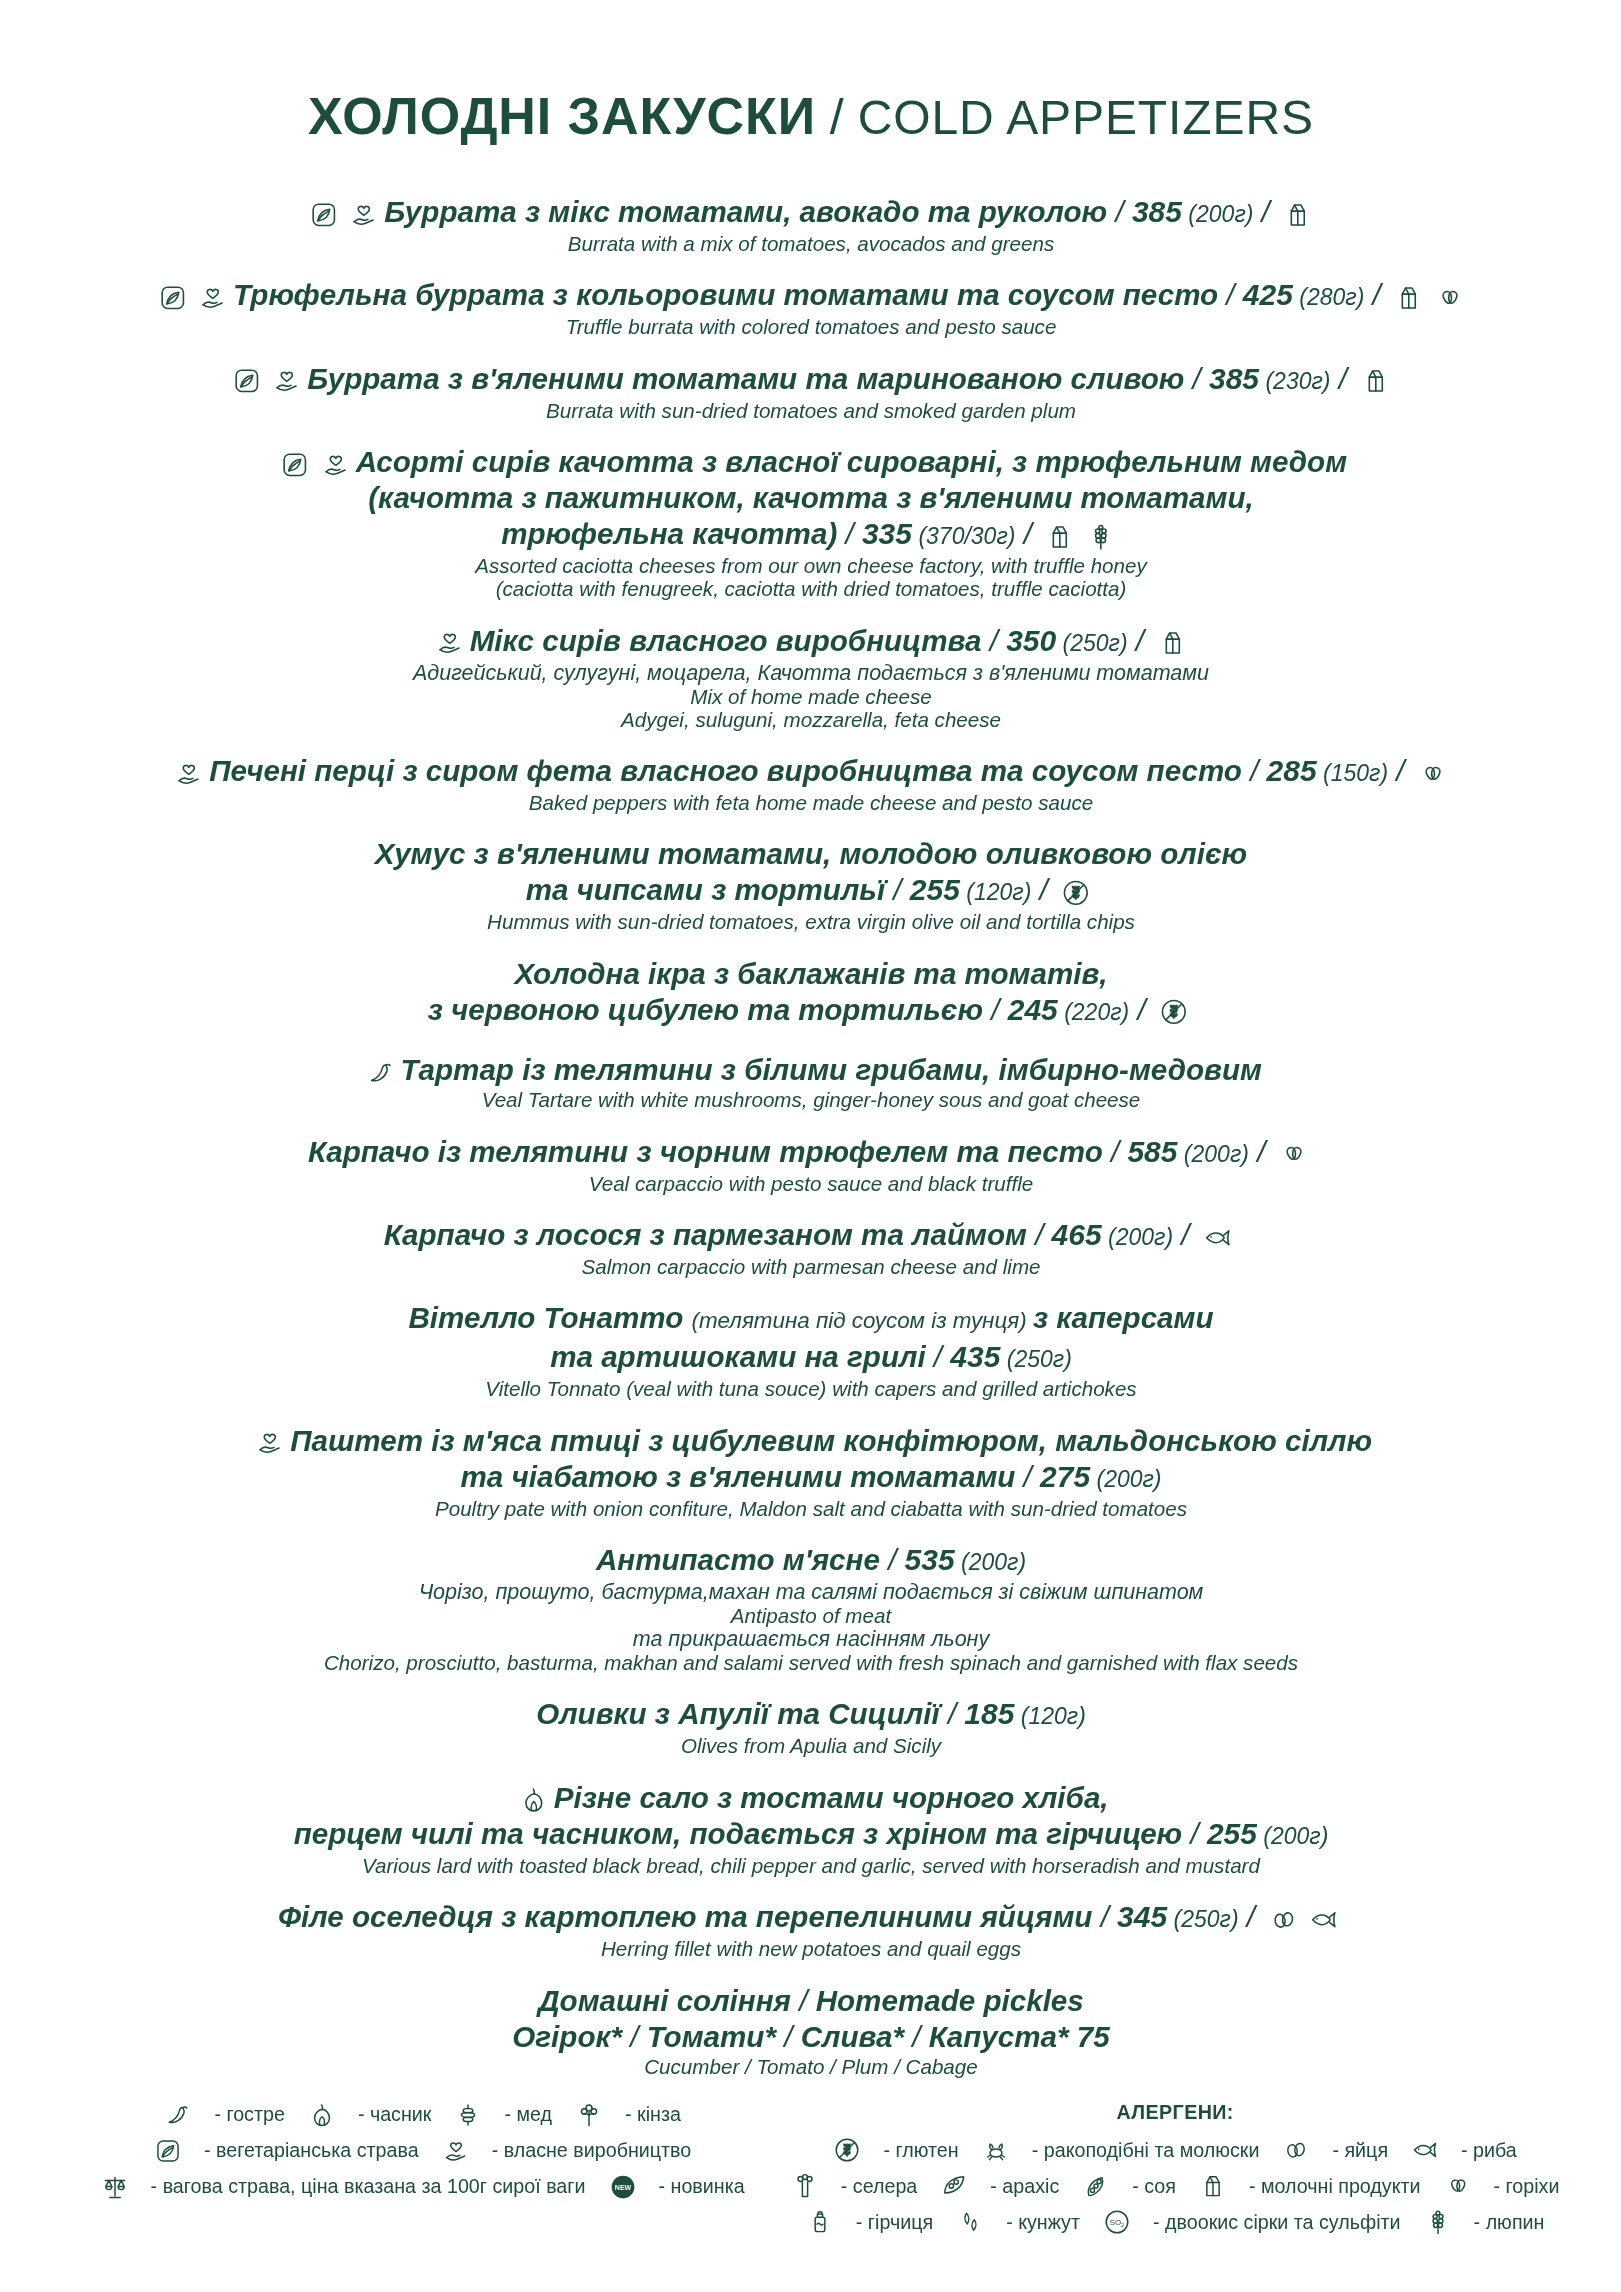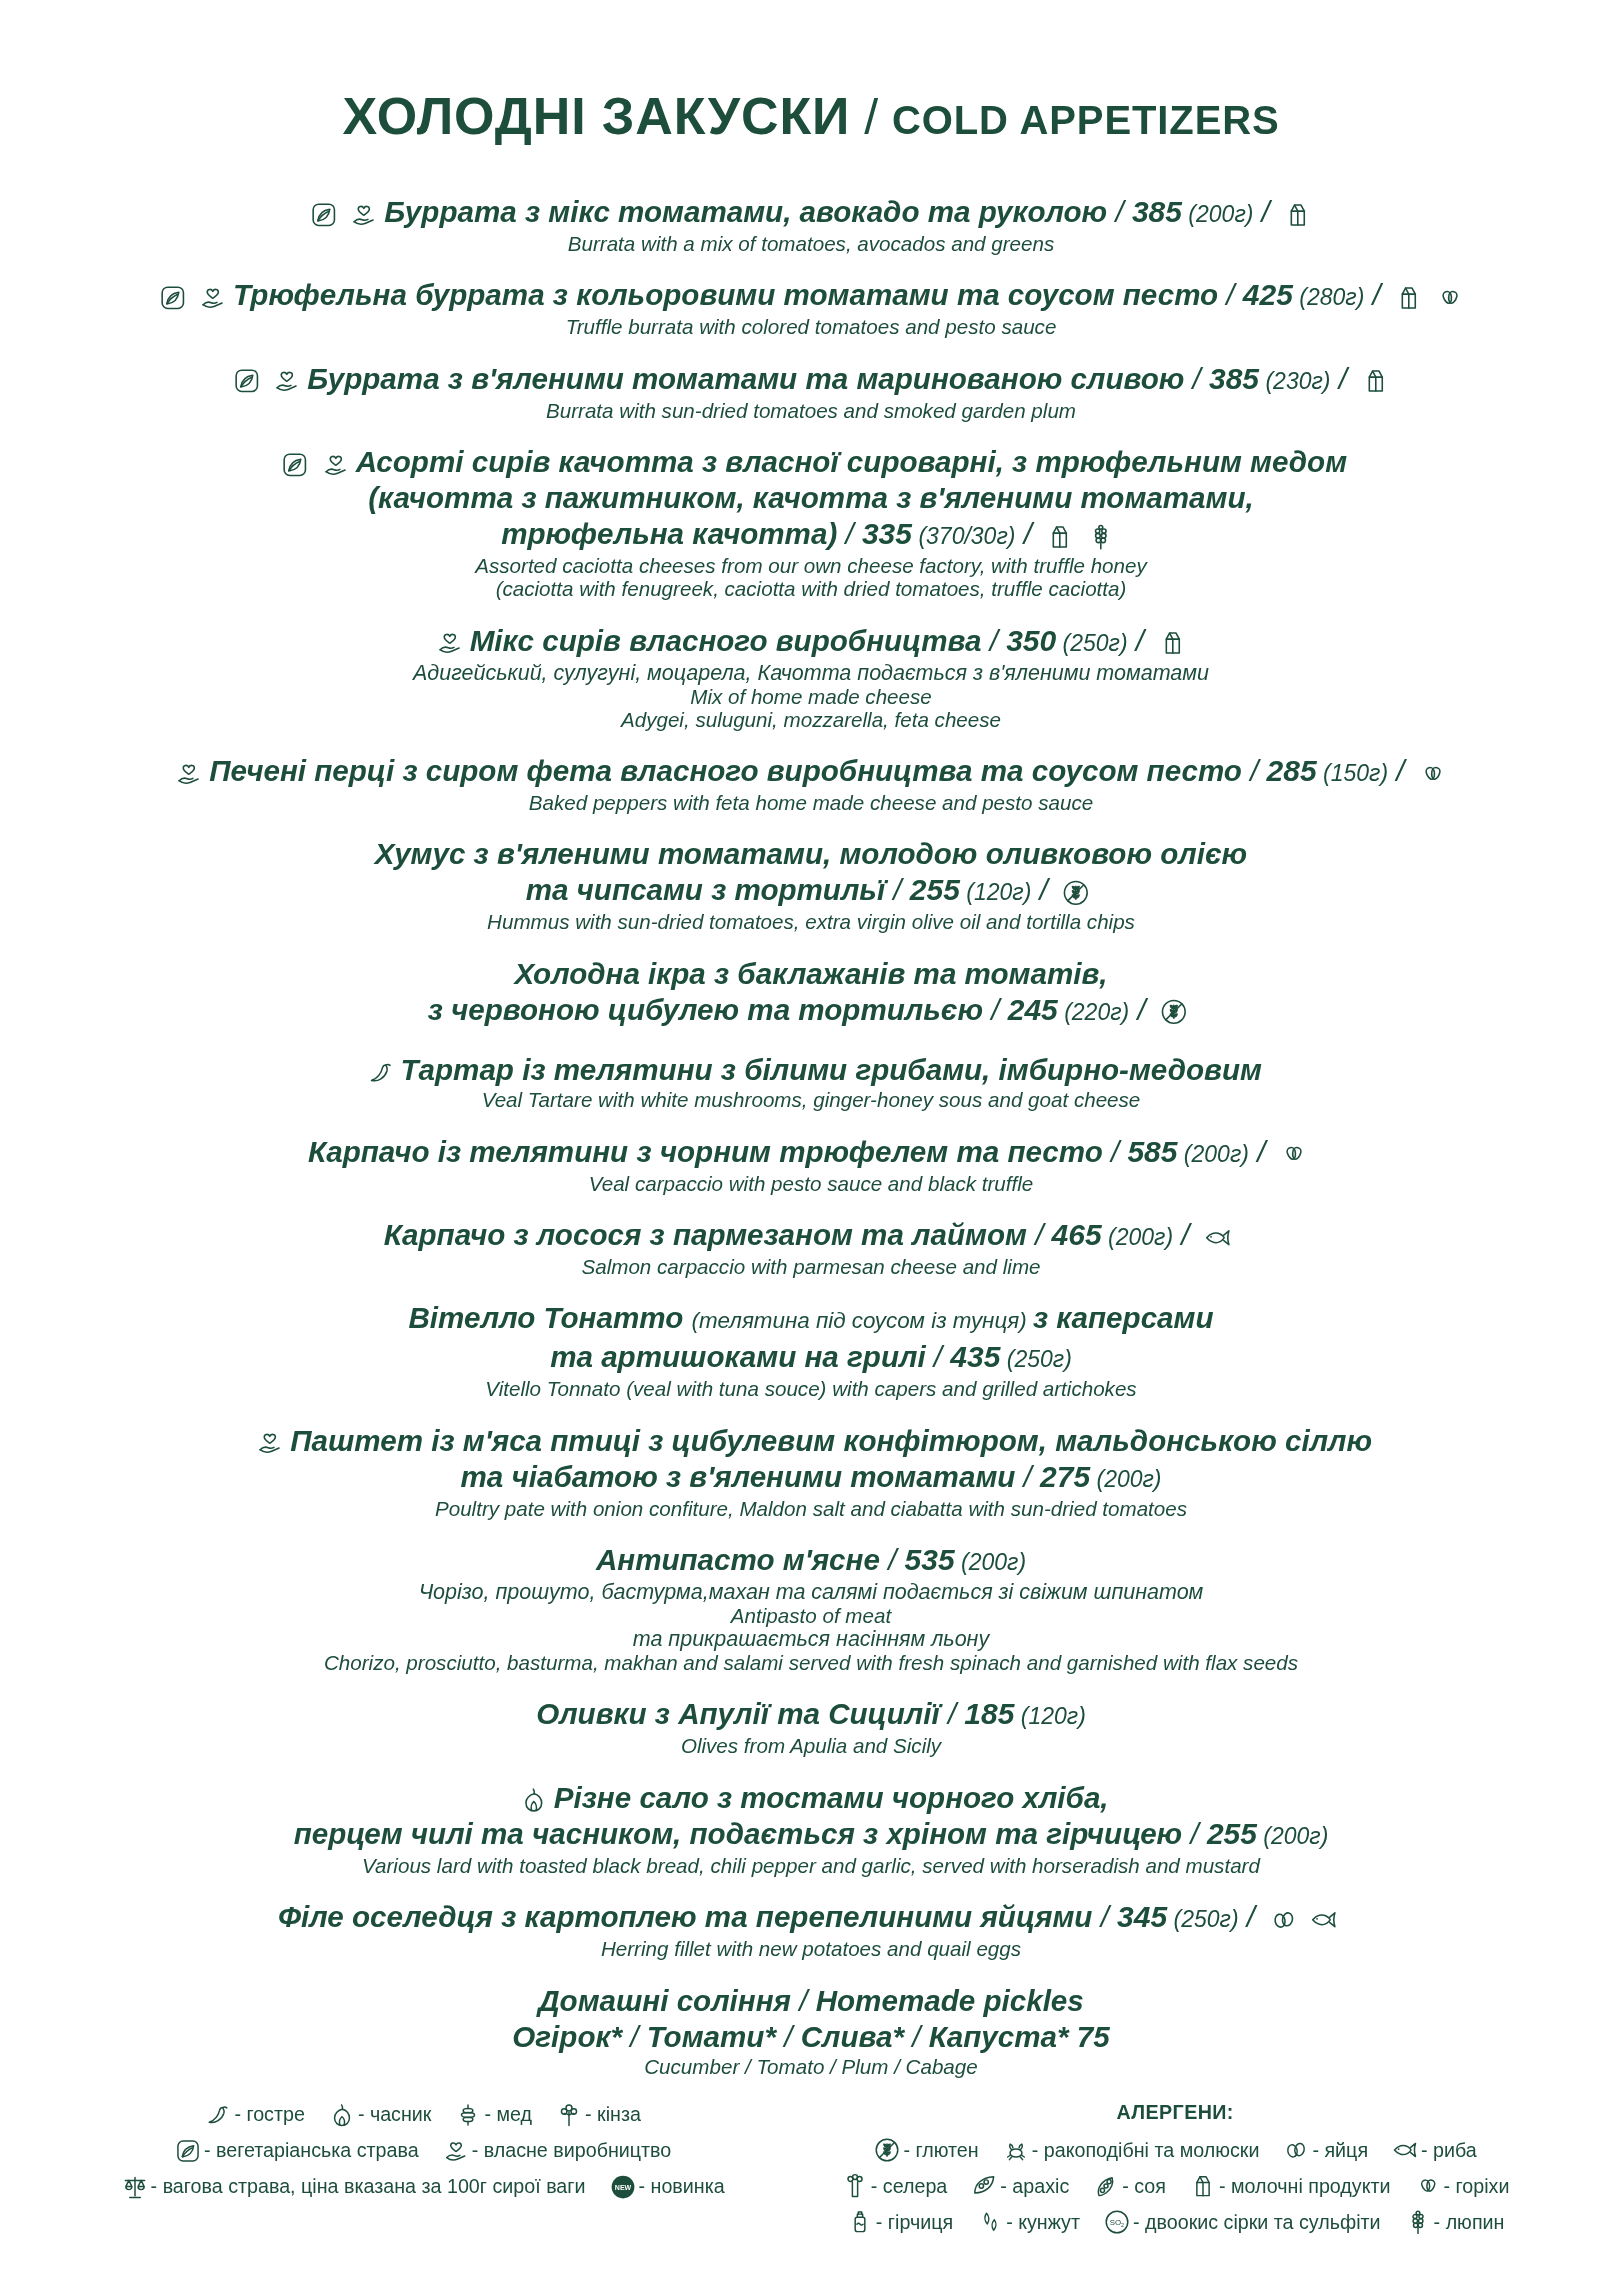--- a/index.html
+++ b/index.html
@@ -6,21 +6,21 @@
   body{
     width:1622px;height:2293px;overflow:hidden;background:#ffffff;
     font-family:"Liberation Sans",sans-serif;color:#1d4d3b;
   }
   .page{width:1622px;height:2293px;position:relative;}
   .content{width:1469px;margin:0 auto;padding-top:86px;text-align:center;}
   
   .title{white-space:nowrap;margin-bottom:48px;}
   .t-ua{font-size:52px;font-weight:700;letter-spacing:0.9px;}
   .t-sep{font-size:50px;font-weight:400;}
-  .t-en{font-size:40px;font-weight:700;letter-spacing:0.9px;}
+  .t-en{font-size:48px;font-weight:400;letter-spacing:0.9px;}
   
   .menu-item{margin-bottom:22.4px;}
   .line{margin:0 auto;font-style:italic;}
   .line.main{line-height:36px;font-size:29.6px;}
   .line.sub{line-height:23px;font-size:20.6px;}
   .seg-ua{font-size:29.6px;font-weight:700;}
   .seg-uanote{font-size:22.4px;font-weight:400;}
   .seg-slash{font-size:29.6px;font-weight:400;}
   .seg-price{font-size:30px;font-weight:700;}
   .seg-weight{font-size:23px;font-weight:400;}
@@ -28,21 +28,21 @@
   .seg-uasub{font-size:21.5px;font-weight:400;}
   .icon{display:inline-block;vertical-align:-7.2px;margin:0 5.4px;}
   .icon svg{width:29.6px;height:29.6px;display:block;}
   
   .footnotes{display:flex;width:1505px;margin:23px auto 0;align-items:flex-start;}
   .fcol{text-align:center;}
   .fcol.notes{width:46%;}
   .fcol.allergens{width:54%;}
   .fhead{font-size:19.7px;font-weight:700;letter-spacing:0.4px;margin-bottom:12.5px;}
   .frow{display:flex;justify-content:center;align-items:center;gap:23px;margin-bottom:8px;}
-  .legend-item{display:flex;align-items:center;gap:2px;font-size:19.7px;font-weight:400;white-space:nowrap;}
+  .legend-item{display:flex;align-items:center;gap:22px;font-size:19.7px;font-weight:400;white-space:nowrap;}
   .legend-item .icon{margin:0;vertical-align:middle;}
   .legend-item .icon svg{width:28px;height:28px;}
 </style>
 </head>
 <body>
 
 <div class="page">
   <div class="content">
     <div class="title">
       <span class="t-ua">ХОЛОДНІ ЗАКУСКИ</span><span class="t-sep"> / </span><span class="t-en">COLD APPETIZERS</span>

